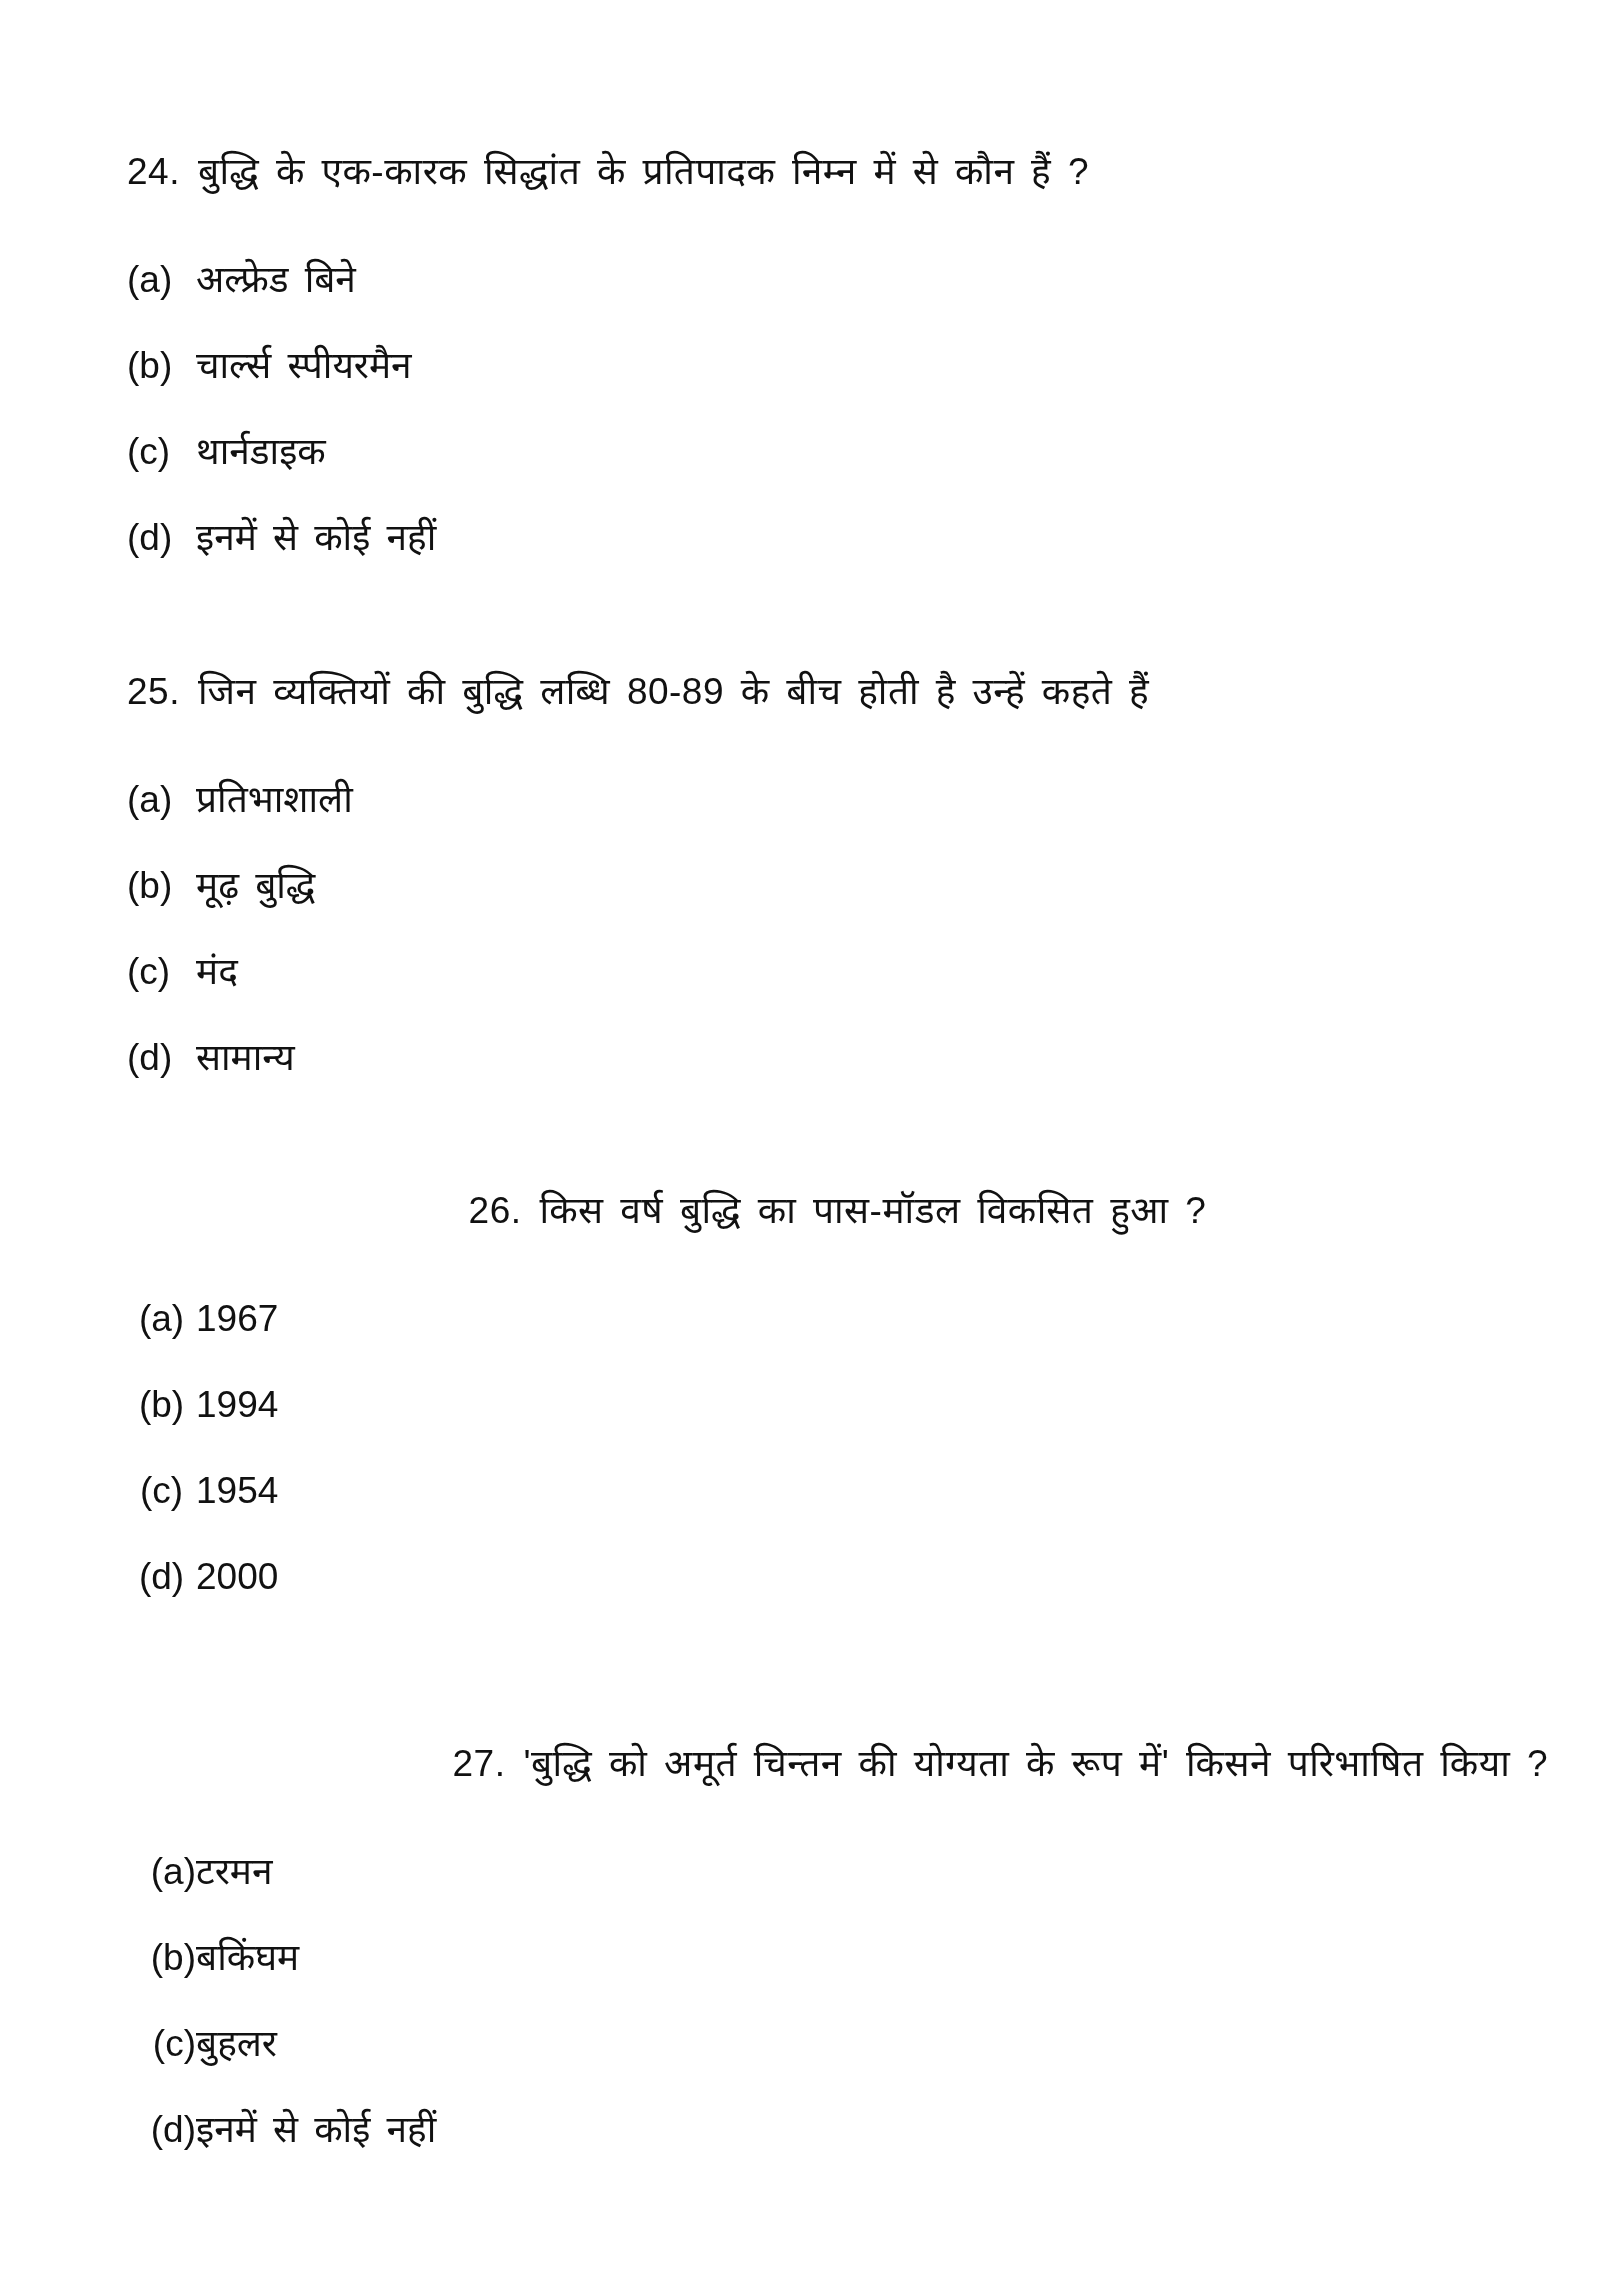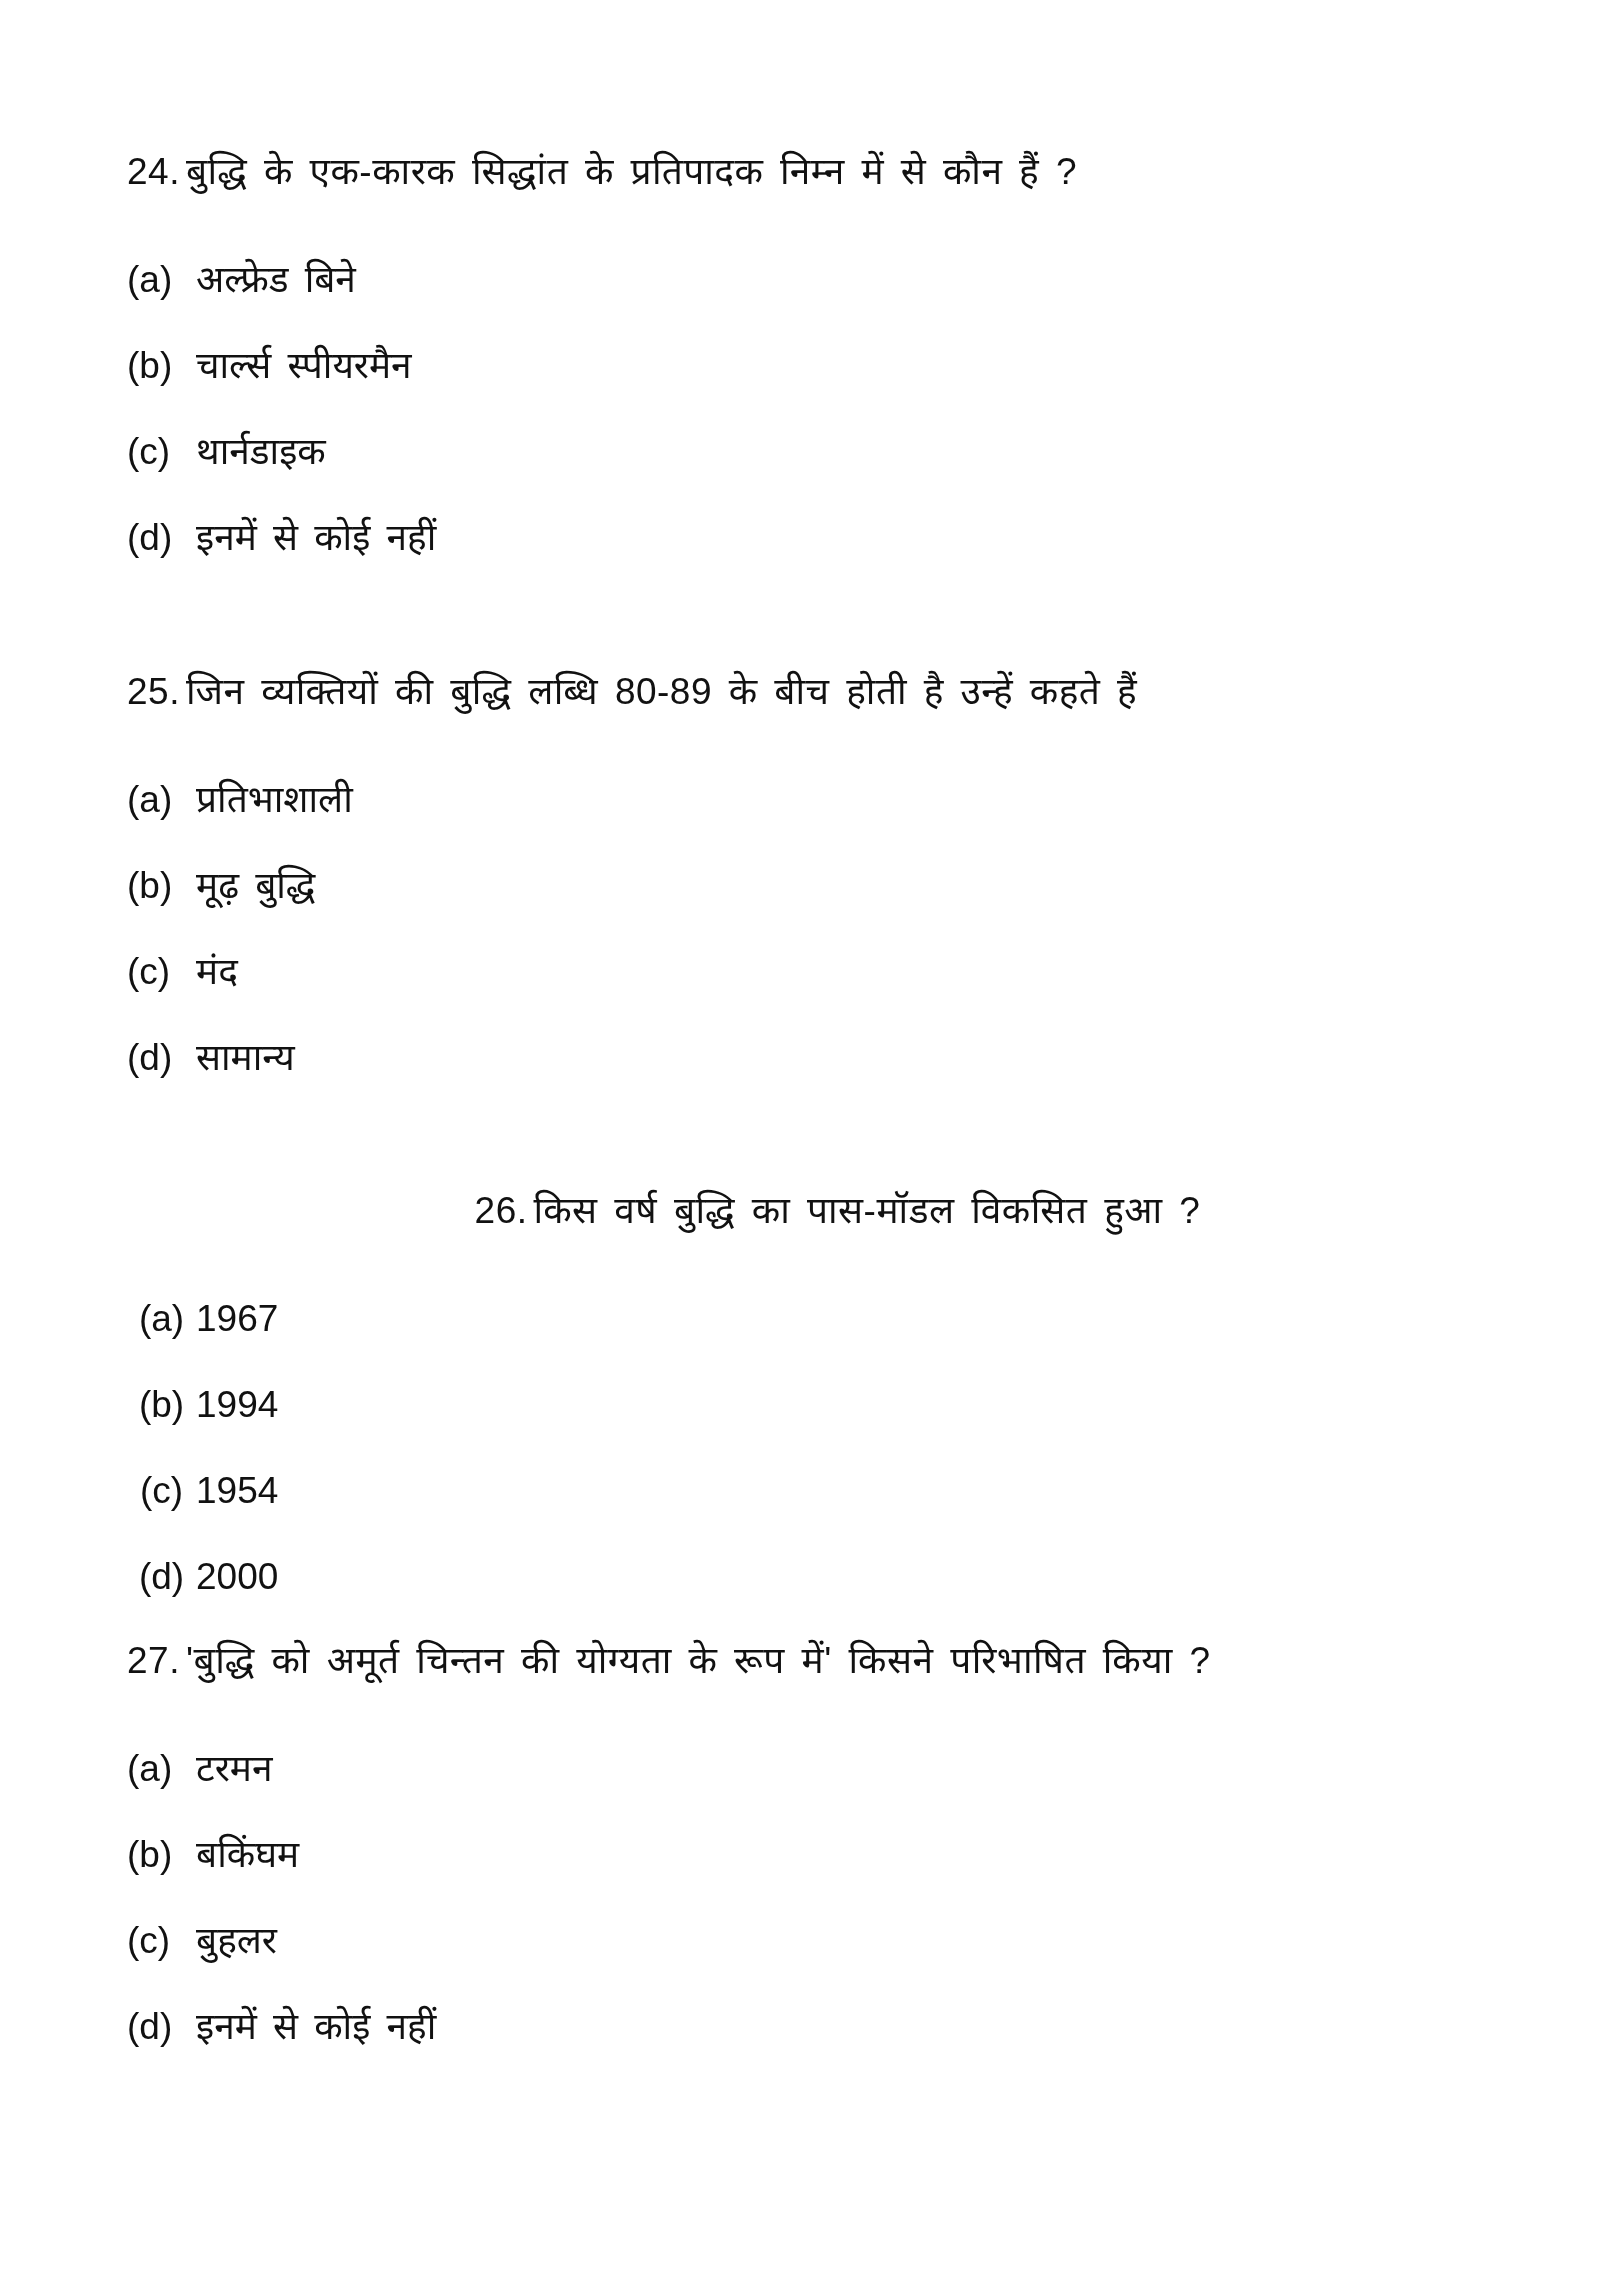--- a/index.html
+++ b/index.html
@@ -29,21 +29,21 @@
     }
     .q-line {
       font-size: 37px;
       line-height: 49px;
       height: 49px;
       white-space: nowrap;
       letter-spacing: 0.5px;
       word-spacing: 5.9px;
     }
     .q-num {
-      margin-right: 6px;
+      margin-right: 18px;
     }
     .opt-line {
       font-size: 37px;
       line-height: 49px;
       height: 49px;
       margin-top: 37px;
       white-space: nowrap;
       word-spacing: 5.9px;
       display: flex;
       align-items: baseline;
@@ -121,21 +121,21 @@
     <div class="opt-line">
       <span class="opt-label">(c)</span>
       <span class="opt-text">1954</span>
     </div>
     <div class="opt-line">
       <span class="opt-label">(d)</span>
       <span class="opt-text">2000</span>
     </div>
   </div>
 
-  <div class="question" style="top:1636px;">
+  <div class="question" style="top:1739px;text-align:right;">
     <div class="q-line">
       <span class="q-num">27.</span><span class="q-text">'बुद्धि को अमूर्त चिन्तन की योग्यता के रूप में' किसने परिभाषित किया ?</span>
     </div>
     <div class="opt-line">
       <span class="opt-label">(a)</span>
       <span class="opt-text">टरमन</span>
     </div>
     <div class="opt-line">
       <span class="opt-label">(b)</span>
       <span class="opt-text">बकिंघम</span>

